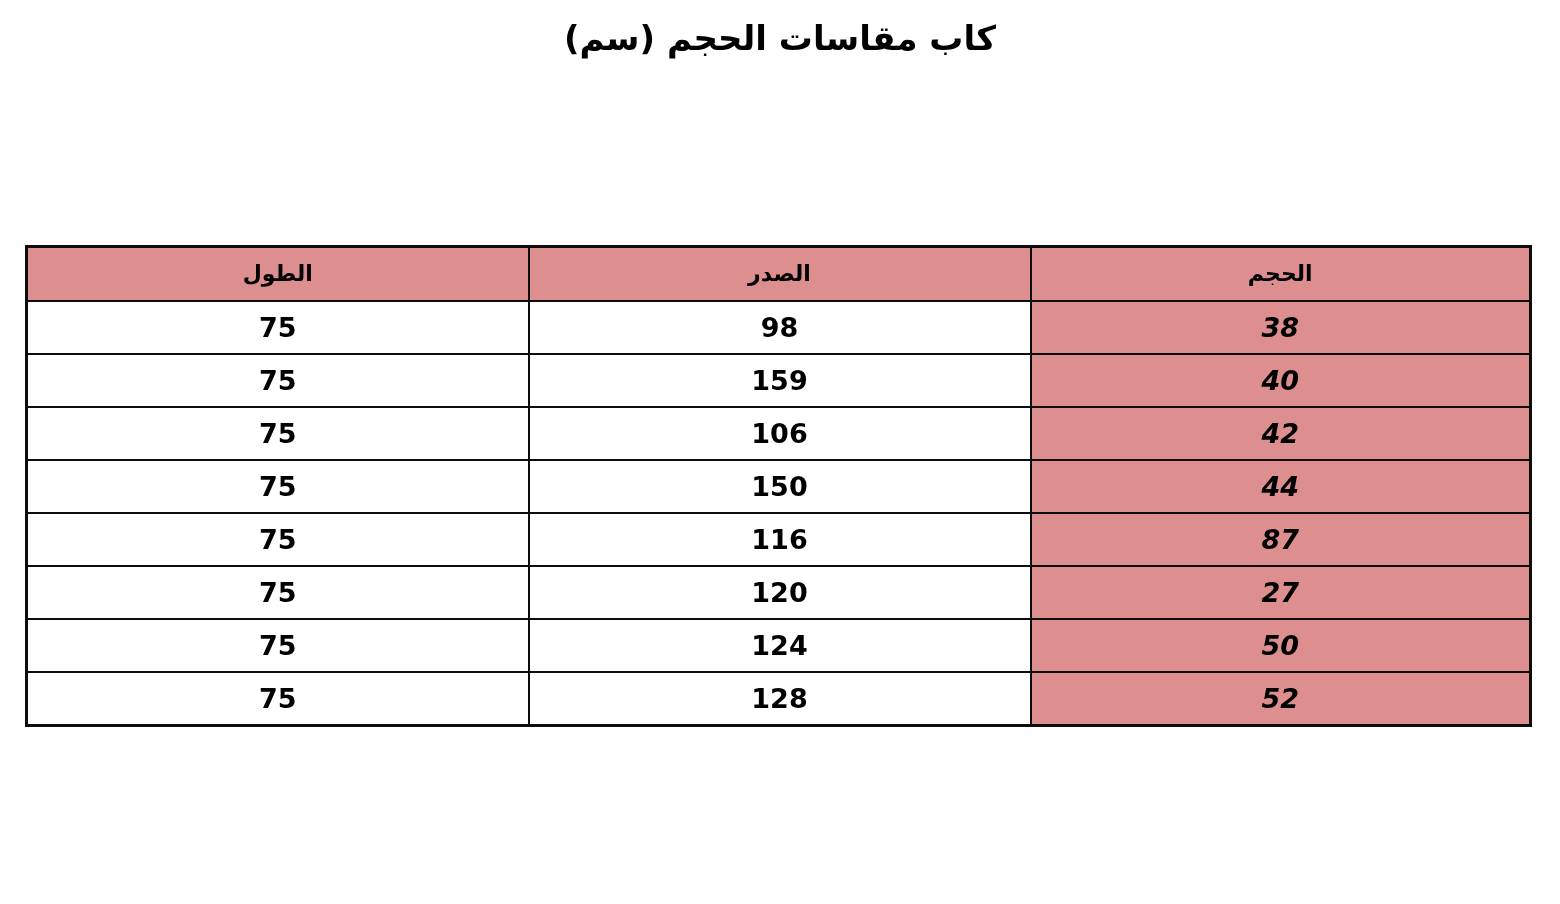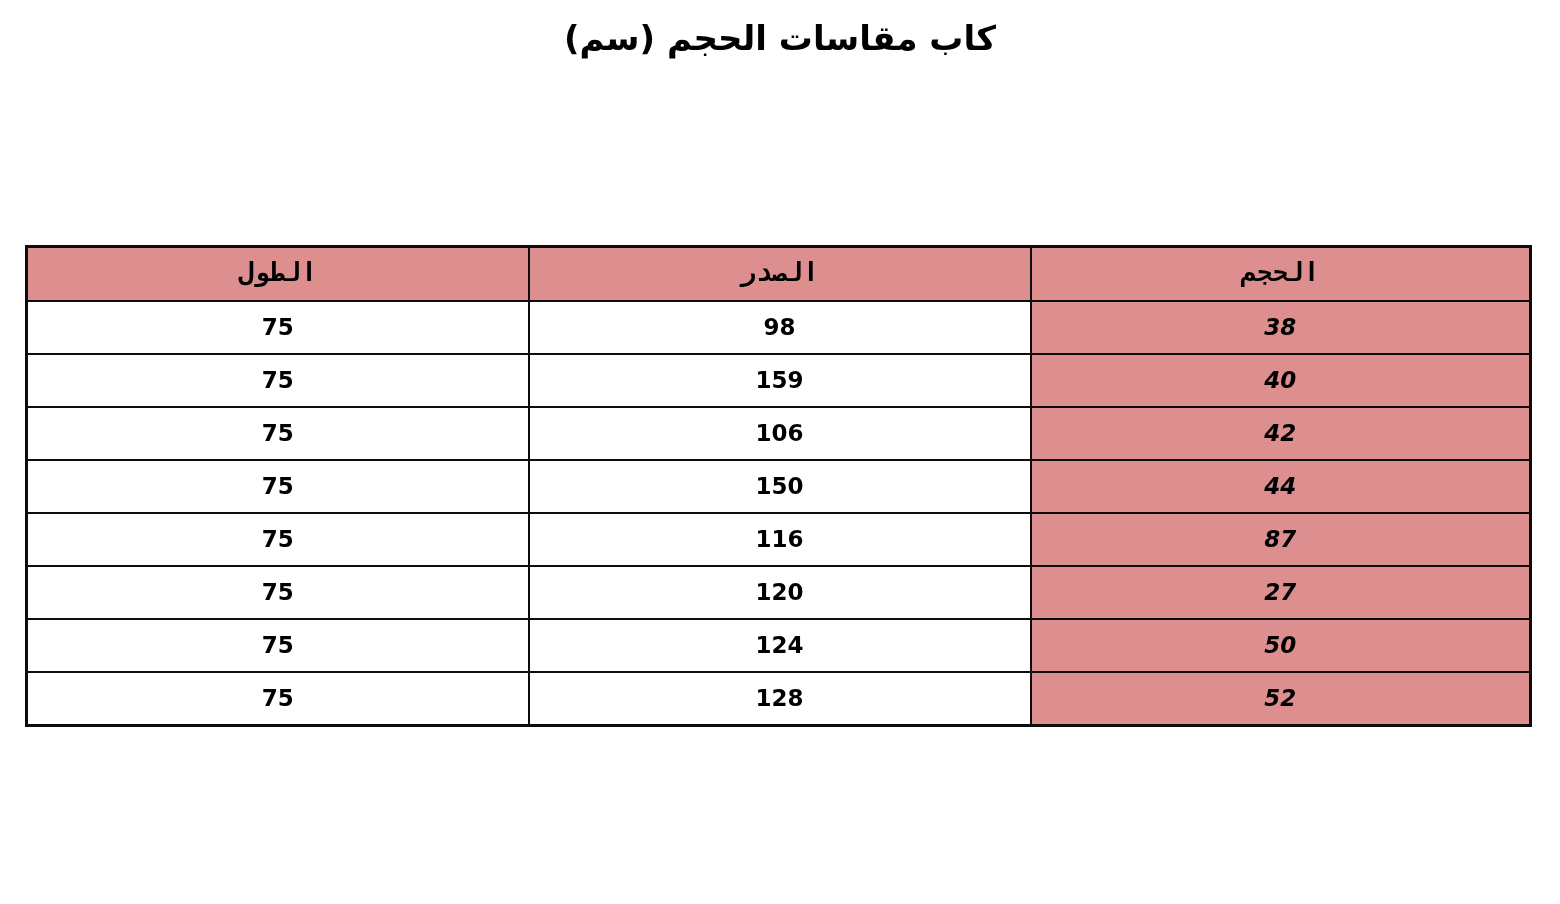--- a/index.html
+++ b/index.html
@@ -48,33 +48,32 @@
     border: 3px solid #0d0d0d;
   }
   table.size-table col.c-size  { width: 500px; }
   table.size-table col.c-chest { width: 502px; }
   table.size-table col.c-len   { width: 502px; }
 
   table.size-table th,
   table.size-table td {
     border: 2px solid #0d0d0d;
     text-align: center;
-    font-size: 23px;
+    font-size: 27px;
     font-weight: bold;
     height: 51px;
     padding: 0;
     line-height: 51px;
     color: #000000;
   }
   table.size-table thead th {
     background: #dd8e8e;
-    font-size: 26px;
+    font-size: 22px;
     height: 52px;
     line-height: 52px;
-    font-family: Liberation Mono, monospace;
   }
   table.size-table td.size-cell {
     background: #dd8e8e;
     font-style: italic;
   }
   table.size-table td.plain-cell {
     background: #ffffff;
   }
 </style>
 </head>

